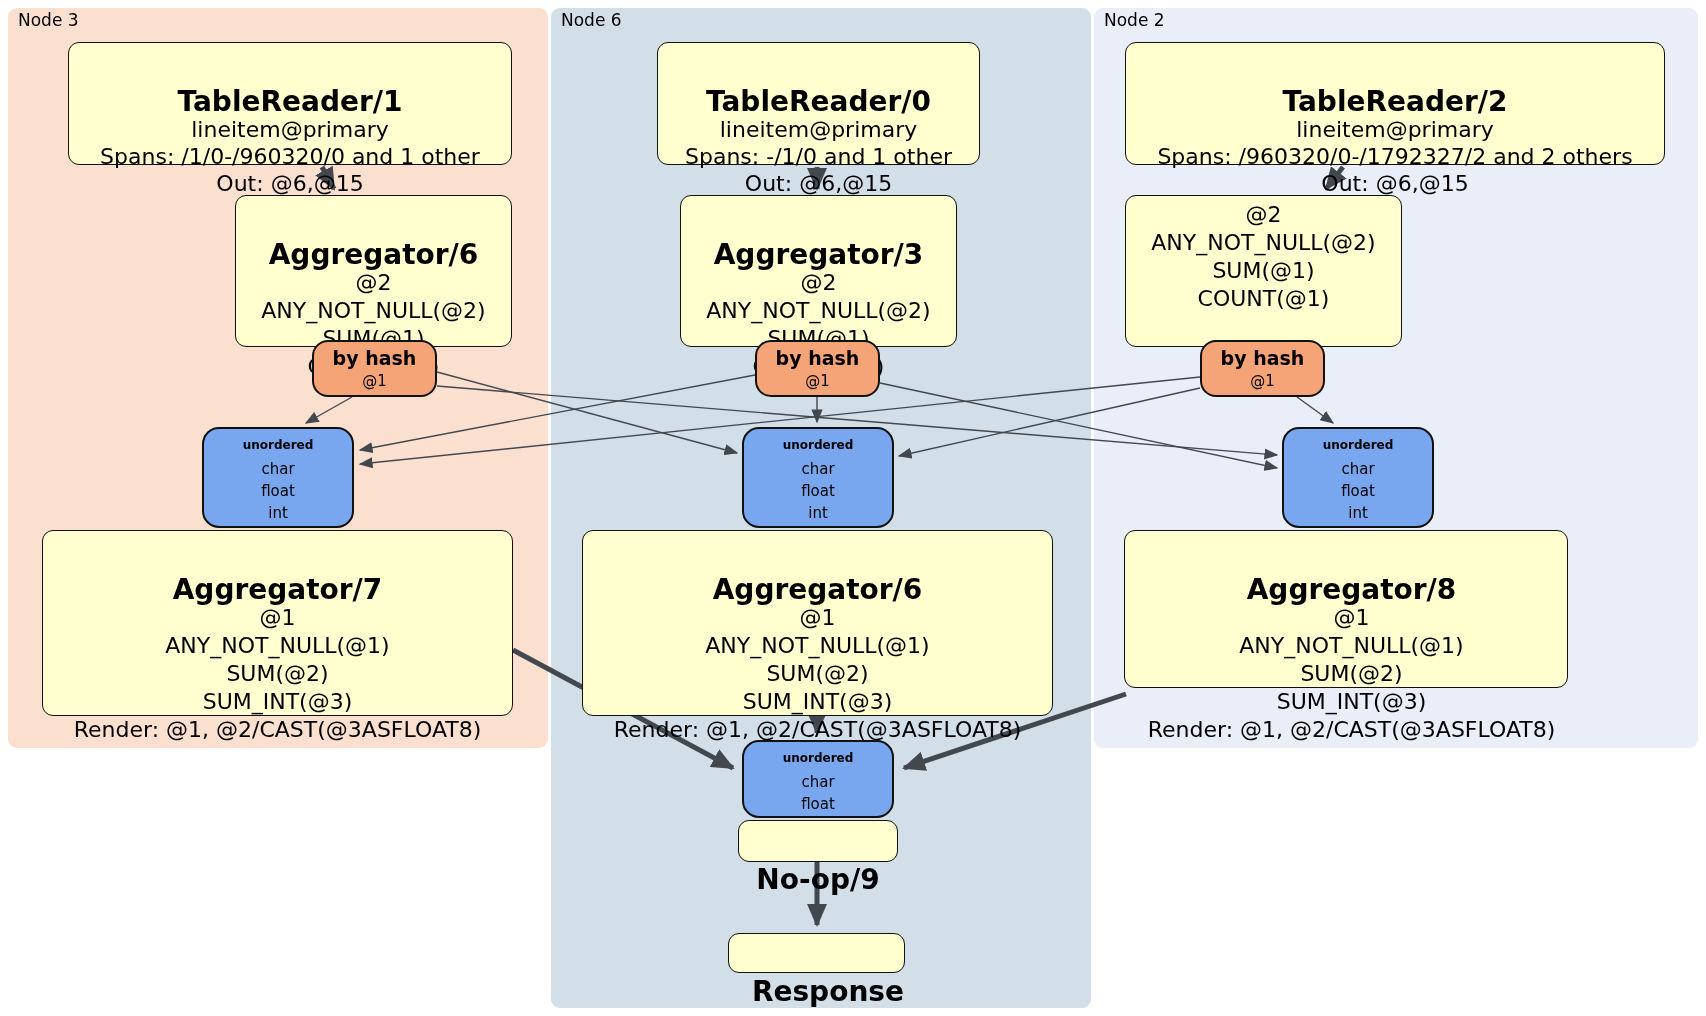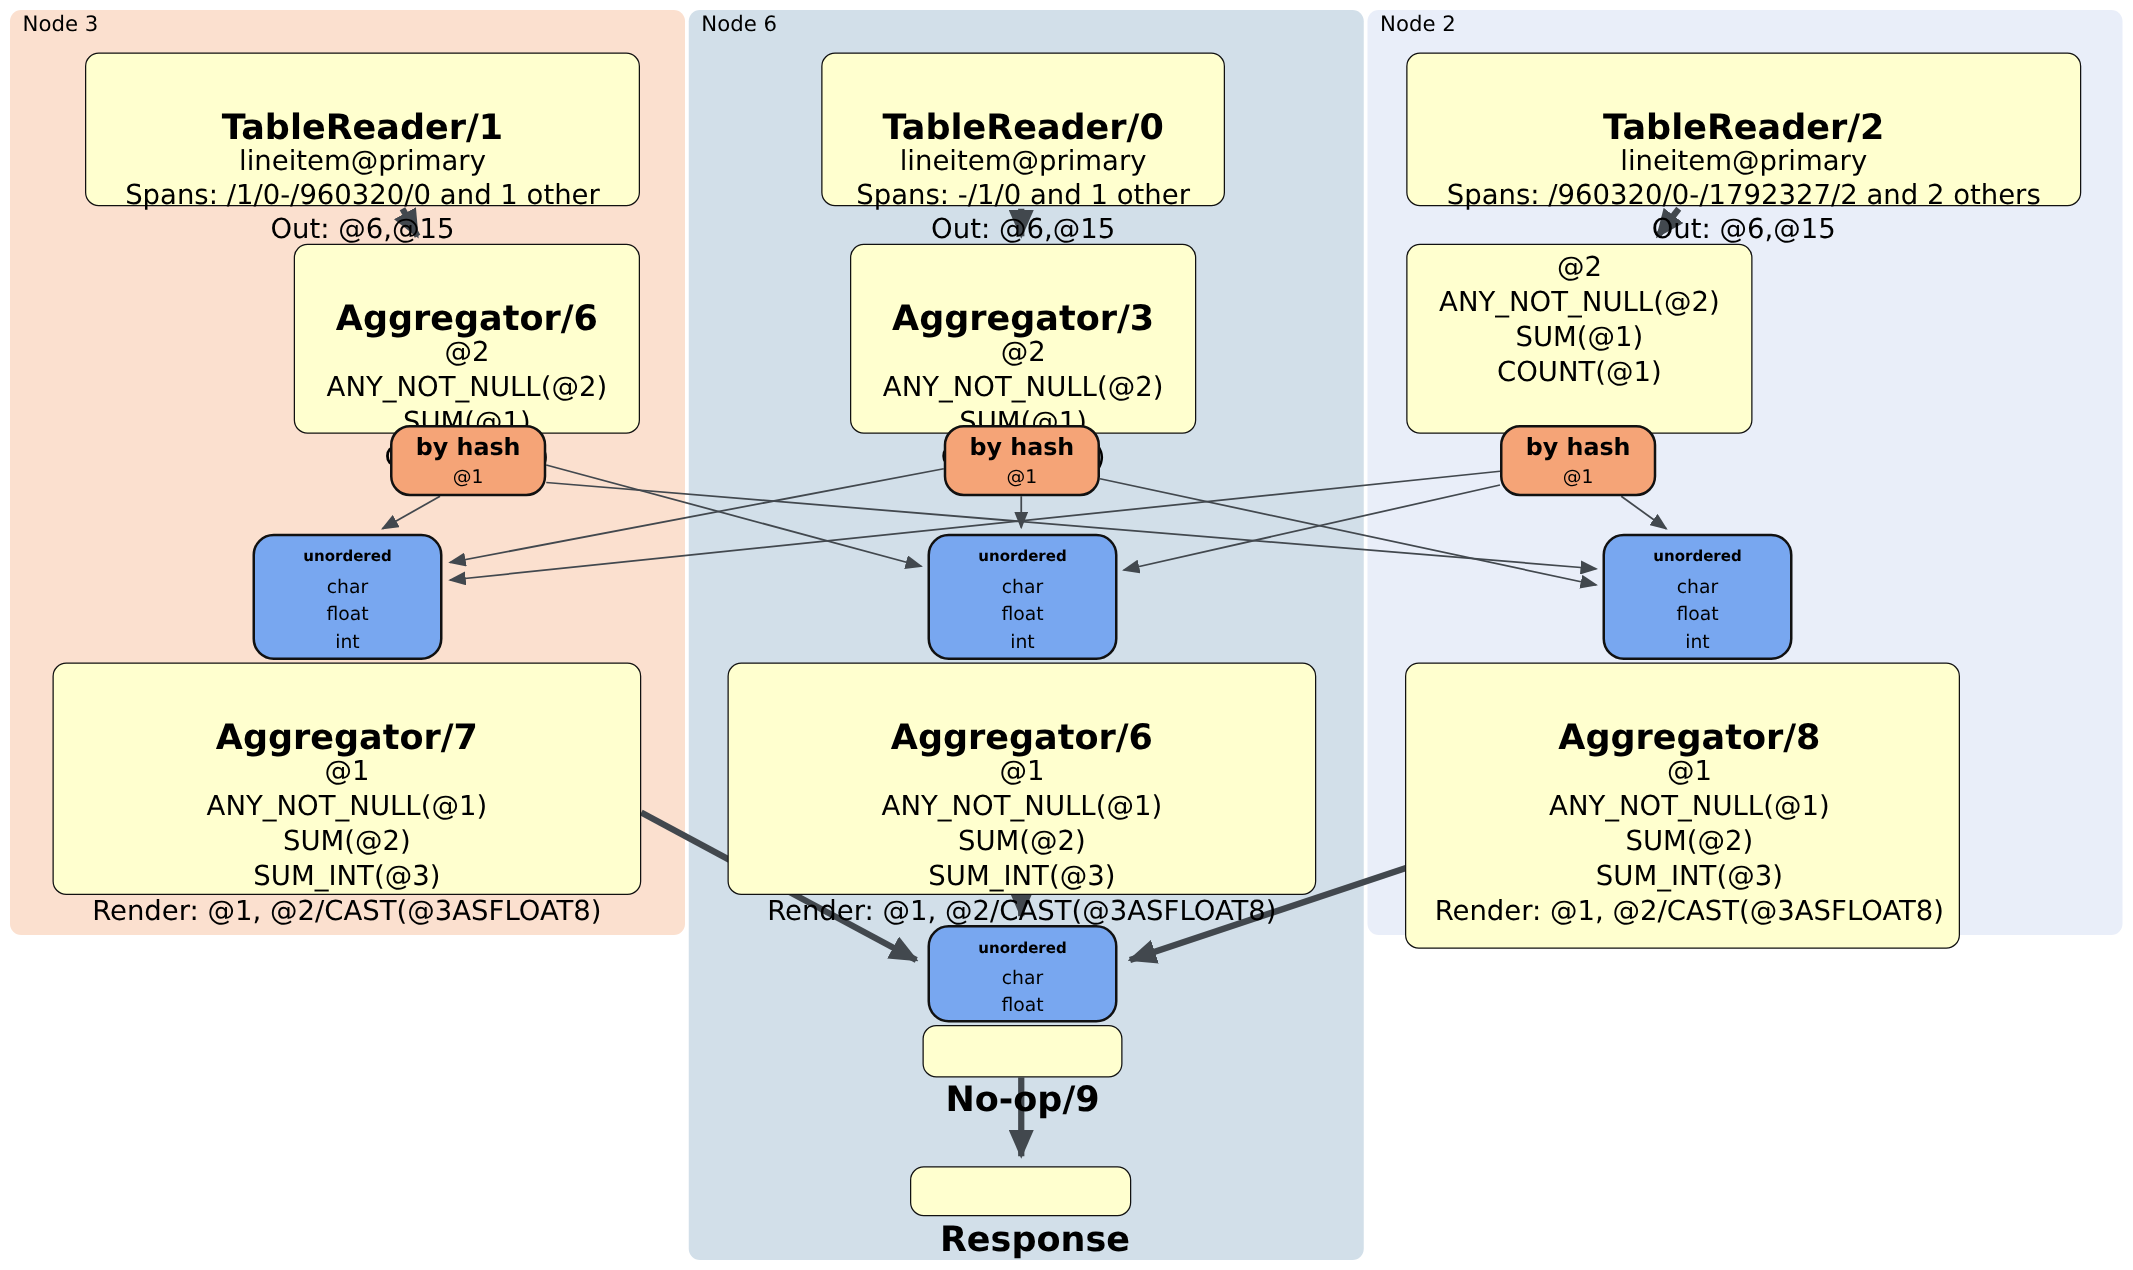--- a/index.html
+++ b/index.html
@@ -49,21 +49,21 @@
   #syf {left:742px;top:740px;width:152px;height:78px;}
   #noop{left:738px;top:820px;width:160px;height:42px;}
   #resp{left:728px;top:933px;width:177px;height:40px;}
   #noop .t,#resp .t{line-height:38px;}
   #resp .t{line-height:36px;text-align:right;}
   
   #tr2 {left:1125px;top:42px; width:540px;height:123px;}
   #agg5{left:1125px;top:195px;width:277px;height:152px;}
   #rt2 {left:1200px;top:340px;width:125px;height:57px;}
   #sy2 {left:1282px;top:427px;width:152px;height:101px;}
-  #agg8{left:1124px;top:530px;width:444px;height:229px;padding-left:11px;}
+  #agg8{left:1124px;top:530px;width:444px;height:158px;padding-left:11px;}
 </style>
 </head>
 <body>
 
 <div id="canvas">
 
   <div class="region" id="region-node3"></div>
   <div class="region" id="region-node1"></div>
   <div class="region" id="region-node2"></div>
 

